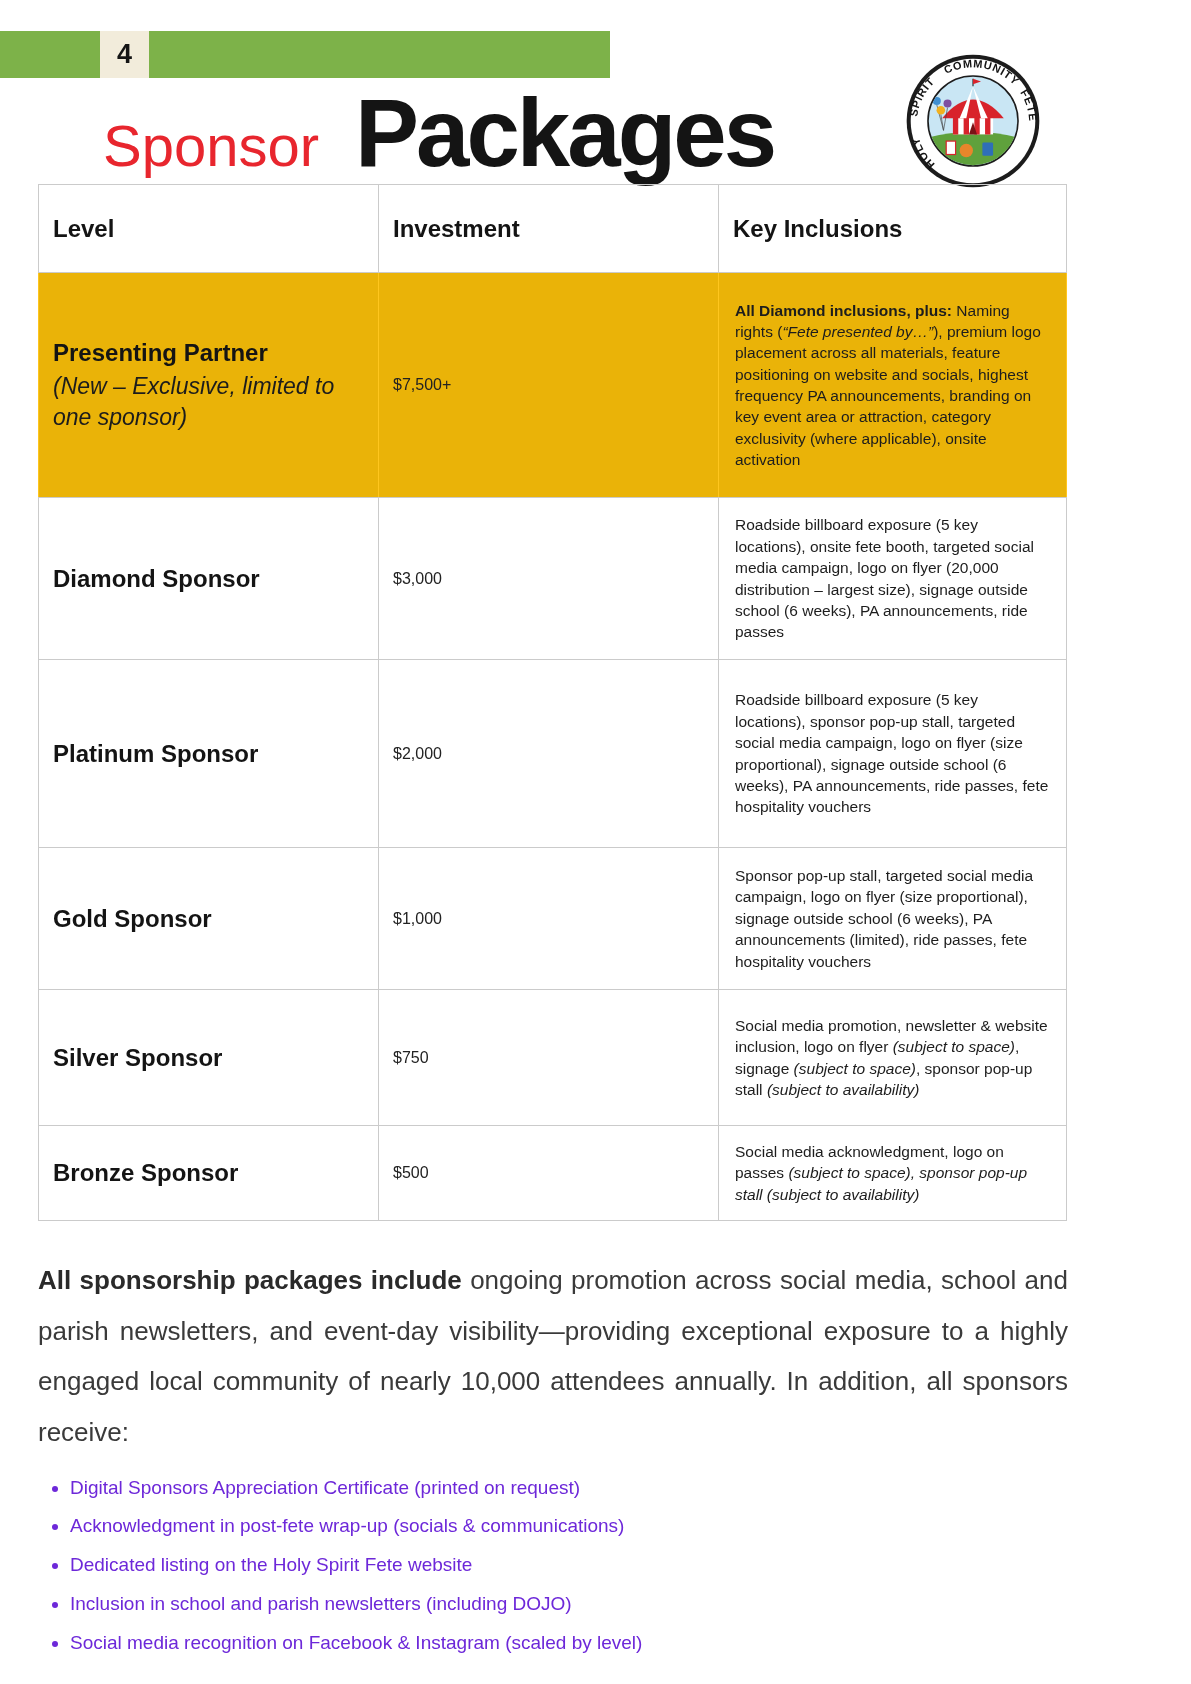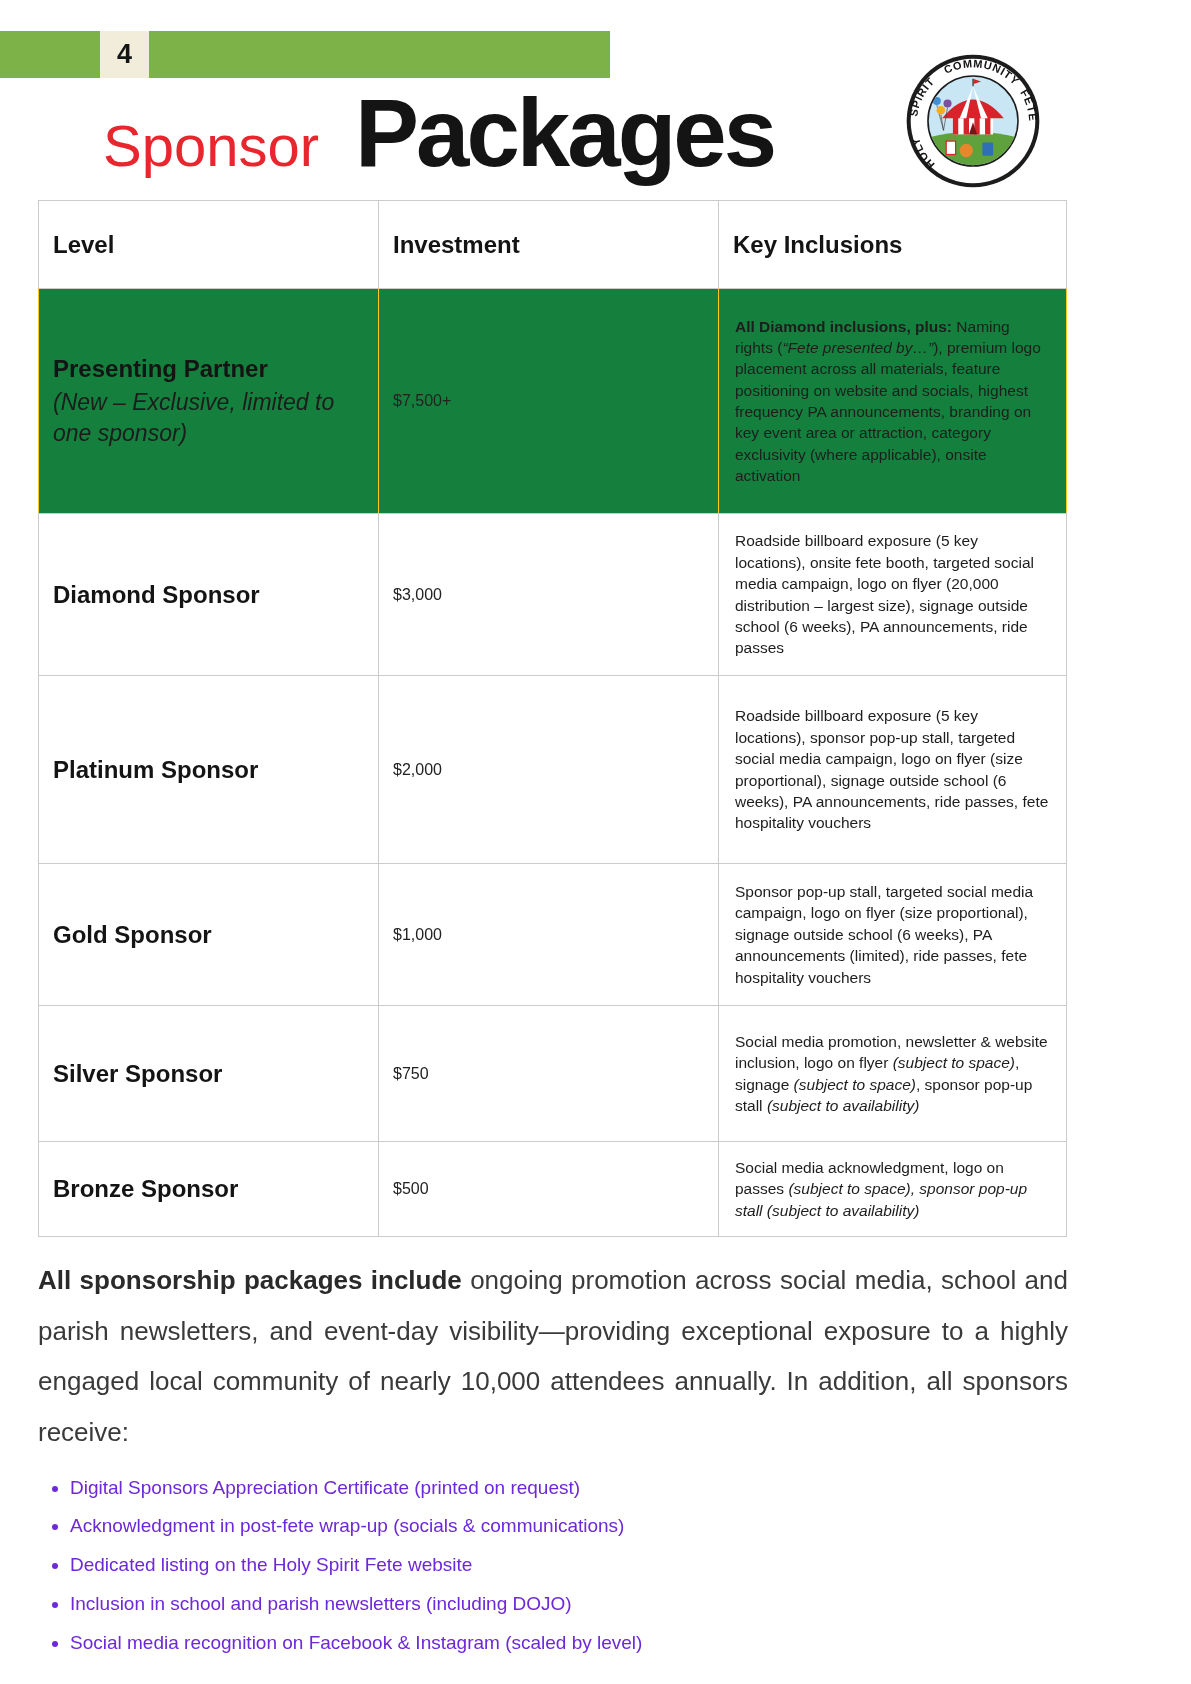--- a/index.html
+++ b/index.html
@@ -21,34 +21,34 @@
   .title { position:absolute; left:103px; top:78px; display:flex; align-items:baseline; gap:36px; white-space:nowrap; }
   .title-red { font-size:58px; font-weight:400; color:#E8262E; }
   .title-black { font-size:96px; font-weight:700; color:#141414; letter-spacing:-3px; }
 
   
   .logo { position:absolute; left:906px; top:54px; width:134px; height:134px; }
   .logo text { font-family:"Liberation Sans", sans-serif; font-weight:bold; fill:#141414; letter-spacing:0.6px; }
 
   
   .sponsor-table {
-    position:absolute; left:38px; top:200px; width:1028px;
+    position:absolute; left:38px; top:184px; width:1028px;
     border-collapse:collapse; table-layout:fixed;
   }
   .sponsor-table th, .sponsor-table td {
     border:1px solid #CBCBCB; vertical-align:middle; text-align:left;
   }
   .sponsor-table th { font-size:24px; font-weight:bold; color:#141414; padding:14px; }
   .cell-level { padding:14px; }
   .level-name { font-size:24px; font-weight:bold; color:#141414; line-height:1.3; }
   .level-subtitle { font-size:23px; font-weight:400; font-style:italic; color:#1c1c1c; line-height:1.35; margin-top:2px; }
   .cell-investment { padding:14px; font-size:16px; color:#222222; }
   .cell-inclusions { padding:15px 16px; font-size:15.5px; line-height:1.38; color:#1d1d1d; }
 
-  tr.row-highlight td { background:#15803d; }
+  tr.row-highlight td { background:#eab308; }
   tr.row-highlight td { border-left-color:#FFC61E; border-right-color:#FFC61E; }
 
   .run-bold { font-weight:bold; }
   .run-italic { font-style:italic; }
 
   
   .footer { position:absolute; left:38px; top:1255px; width:1030px; }
   .footer-para { font-size:26px; line-height:1.95; text-align:justify; color:#3a3a3a; }
   .footer-para .run-bold { color:#2a2a2a; }
   .footer-bullets { margin-top:18px; padding-left:32px; list-style:disc; }

